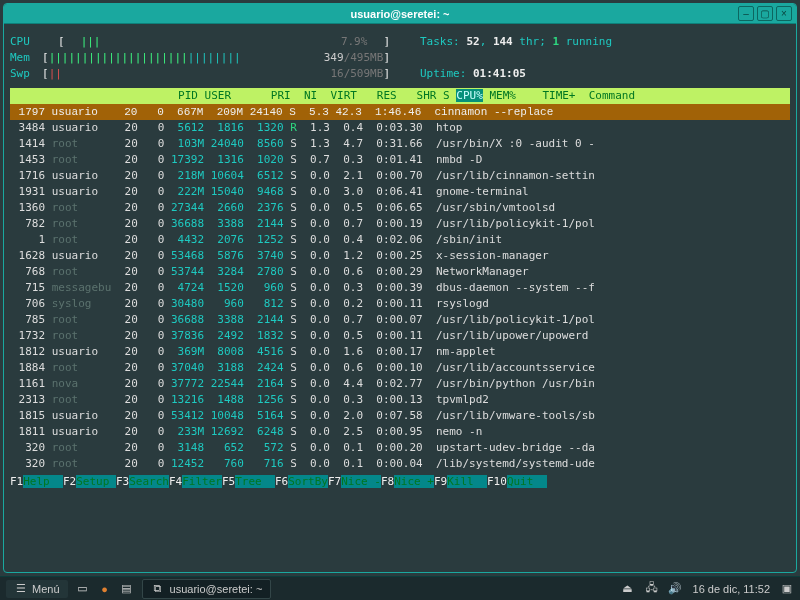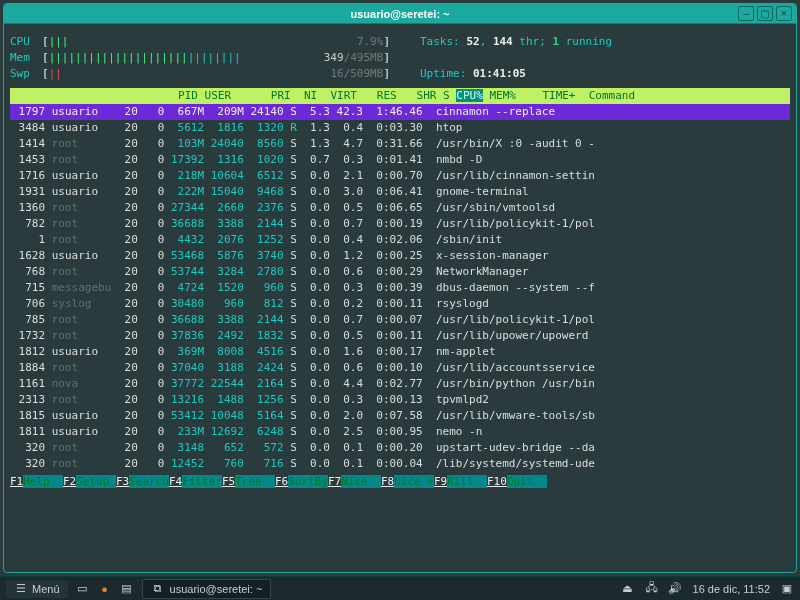--- a/index.html
+++ b/index.html
@@ -65,27 +65,27 @@
   .headrow {
     background: #bef264;
     color: #072;
     font-weight: normal;
     white-space: pre;
     padding: 0 9px;
     text-align: center;
   }
   .headrow .sel { background: #06907a; color: #cff; }
   .prow { white-space: pre; padding: 0 2px;}
-  .prow.hl { background: #6d28d9; color: #eee;}
+  .prow.hl { background: #a16207; color: #eee; font-family: Liberation Mono, monospace;}
   .c-dim { color: #5b726e; }
   .c-cyan { color: #1ec9c0; }
   .c-green { color: #2ed880; }
   .c-w { color: #ddd;}
   .fnbar { white-space: pre; background: #2a3b3e; padding-top:2px;}
-  .fnbar .k { color: #eee; text-decoration: underline;}
+  .fnbar .k { color: #eee;}
   .fnbar .lab { background: #04878a; color: #072; }
   .taskbar {
     position: absolute;
     bottom: 0; left: 0;
     width: 800px; height: 24px;
     background: #1b2a2d;
     border-top: 1px solid #0c3c3a;
     display: flex;
     align-items: center;
     font-family: sans-serif;
@@ -119,21 +119,21 @@
     <div class="winbtns">
       <div class="winbtn">–</div>
       <div class="winbtn">▢</div>
       <div class="winbtn">×</div>
     </div>
   </div>
 
   <div class="term">
     <div class="meters">
       <div class="meterrow">
-        <div style="width:380px; display:flex;">
+        <div style="width:380px; display:flex;gap:16px;">
           <span class="mlabel">CPU</span>
           <span class="mbracket">[</span>
             <span class="mbar">|||</span>
             <span style="flex:1"></span>
             <span class="mval">7.9%</span>
             <span class="mbracket">]</span>
         </div>
         <div class="rightinfo">
           <span>Tasks:</span> <span class="num">52</span><span>, </span><span class="num">144</span><span> thr; </span><span class="num" style="color:#2ed880">1</span><span> running</span>
         </div>

